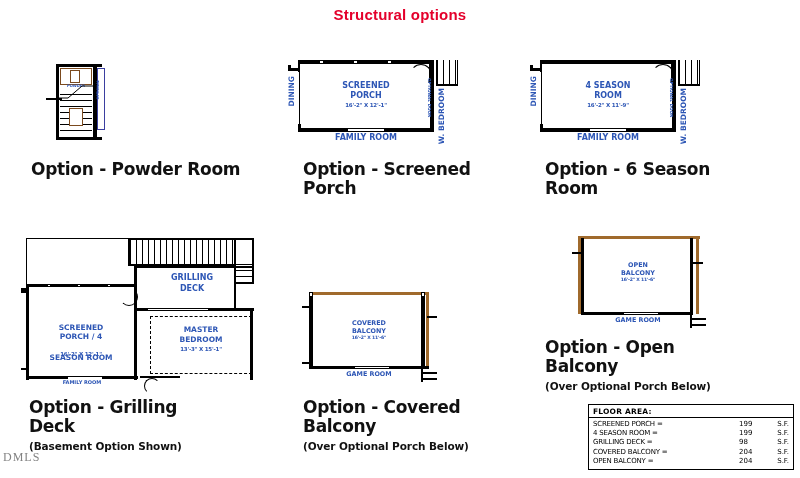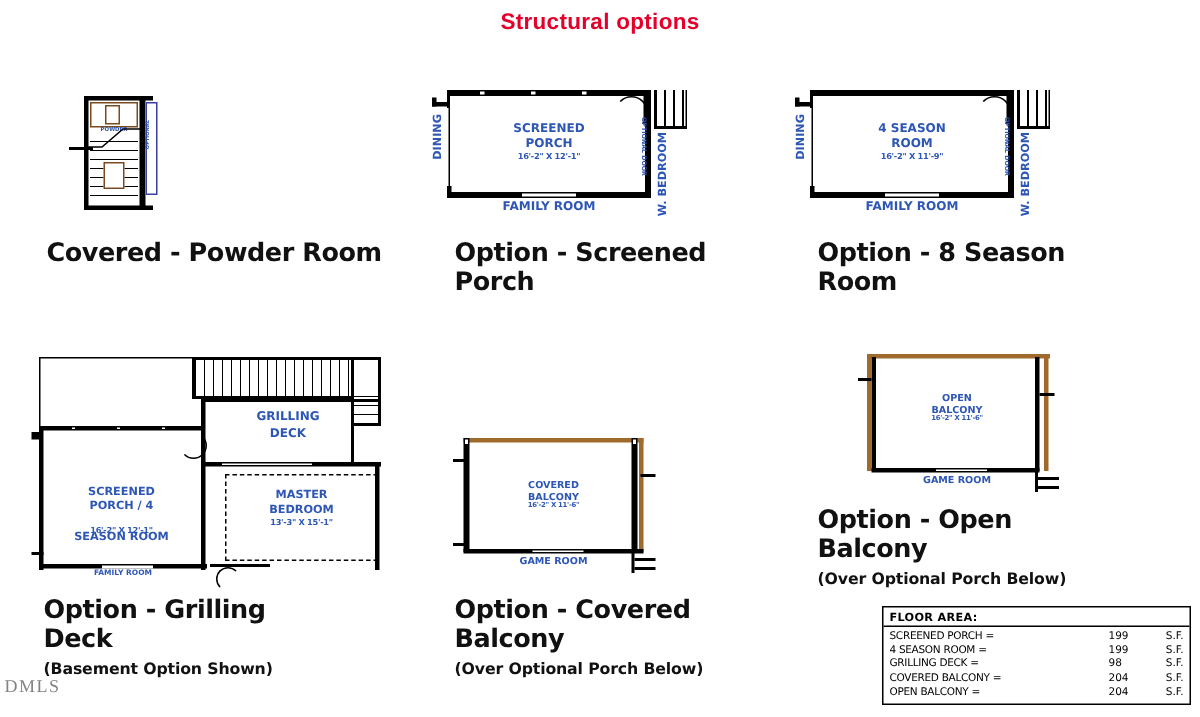--- a/index.html
+++ b/index.html
@@ -97,21 +97,21 @@
 
     <div class="room-box" style="left:17px;top:44px;width:14px;height:18px;border:1px solid #7b4a1e;"></div>
 
     <svg style="position:absolute;left:4px;top:20px;width:40px;height:16px;">
       <polyline points="0,14 12,14 26,2 38,2" fill="none" stroke="#000" stroke-width="1"></polyline>
     </svg>
     <div class="wall" style="left:-6px;top:34px;width:16px;height:1.5px;"></div>
   </div>
 
   <div class="opt-caption" style="left:31px;top:160px;width:250px;">
-    <span>Covered - Powder Room</span>
+    <span>Option - Powder Room</span>
   </div>
 
   <div class="plan" style="left:288px;top:60px;width:170px;height:90px;">
 
     <div class="wall" style="left:10px;top:0;width:136px;height:3.5px;"></div>
 
     <div class="room-box" style="left:32px;top:.6px;width:3px;height:2.2px;border:0;background:#fff;"></div>
     <div class="room-box" style="left:66px;top:.6px;width:3px;height:2.2px;border:0;background:#fff;"></div>
     <div class="room-box" style="left:100px;top:.6px;width:3px;height:2.2px;border:0;background:#fff;"></div>
 
@@ -168,21 +168,21 @@
     <div class="lbl" style="left:30px;top:22px;width:96px;font-size:8px;">4 SEASON</div>
     <div class="lbl" style="left:30px;top:32px;width:96px;font-size:8px;">ROOM</div>
     <div class="lbl dim" style="left:30px;top:43px;width:96px;font-size:5.5px;">16'-2" X 11'-9"</div>
     <div class="lbl vert" style="left:0px;top:16px;width:11px;font-size:7.5px;">DINING</div>
     <div class="lbl" style="left:18px;top:74px;width:120px;font-size:8px;">FAMILY ROOM</div>
     <div class="lbl vert-r" style="left:136px;top:18px;width:7px;font-size:4.2px;">OPTIONAL DOOR</div>
     <div class="lbl vert" style="left:150px;top:28px;width:11px;font-size:7.5px;">W. BEDROOM</div>
   </div>
 
   <div class="opt-caption" style="left:545px;top:160px;width:230px;">
-    <span>Option - 8 Season</span><br>
+    <span>Option - 6 Season</span><br>
     <span>Room</span>
   </div>
 
   <div class="plan" style="left:22px;top:238px;width:240px;height:148px;">
 
     <div class="wall-thin" style="left:4px;top:0;width:104px;height:1.4px;"></div>
     <div class="wall-thin" style="left:4px;top:0;width:1.4px;height:46px;"></div>
 
     <div class="wall" style="left:106px;top:0;width:126px;height:1.6px;"></div>
     <div class="wall" style="left:106px;top:0;width:1.8px;height:28px;"></div>

